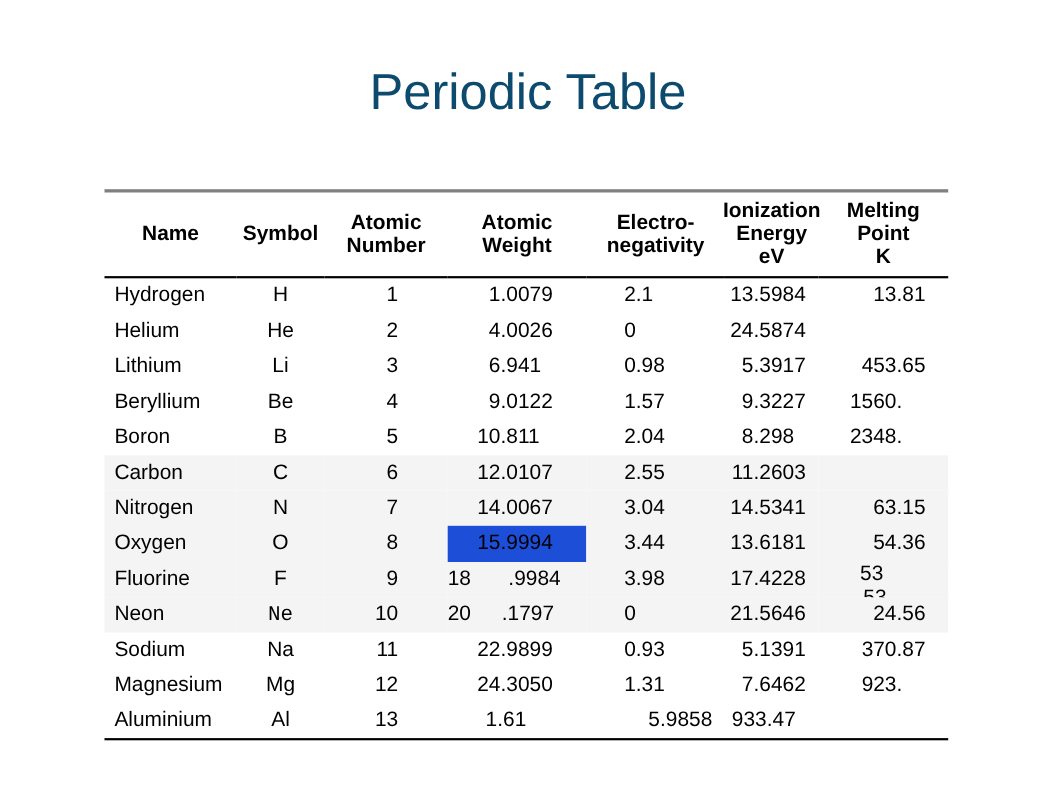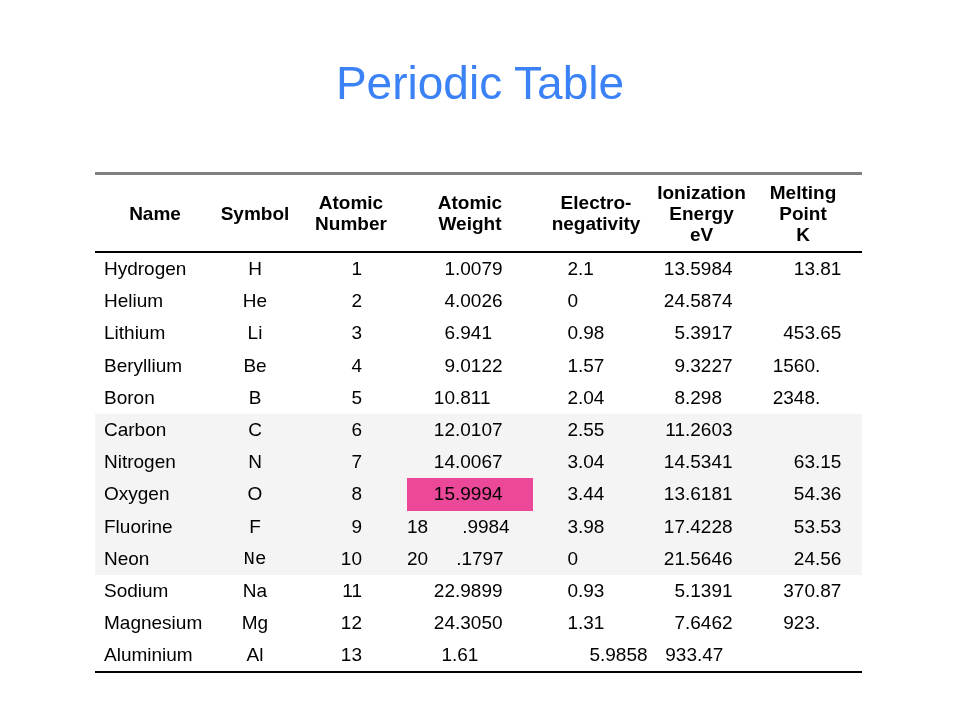--- a/index.html
+++ b/index.html
@@ -16,21 +16,21 @@
   .title {
     position: absolute;
     left: 0;
     right: 0;
     top: 57px;
     margin: 0;
     text-align: center;
     font-size: 46px;
     font-weight: 400;
     line-height: 52px;
-    color: #3b82f6;
+    color: #0c4a6e;
   }
 
   .table-wrap {
     position: absolute;
     left: 95px;
     top: 172px;
     width: 767px;
   }
 
   .grid {
@@ -169,31 +169,31 @@
         <div class="cell col-name" style="background: rgb(244, 244, 244);">Nitrogen</div>
         <div class="cell col-symbol" style="background: rgb(244, 244, 244);">N</div>
         <div class="cell col-atomic_number" style="background: rgb(244, 244, 244);"><span class="ip">7</span><span class="fp"></span></div>
         <div class="cell col-atomic_weight" style="background: rgb(244, 244, 244);"><span class="ip">14</span><span class="fp">.0067</span></div>
         <div class="cell col-electronegativity" style="background: rgb(244, 244, 244);"><span class="ip">3</span><span class="fp">.04</span></div>
         <div class="cell col-ionization_energy" style="background: rgb(244, 244, 244);"><span class="ip">14</span><span class="fp">.5341</span></div>
         <div class="cell col-melting_point" style="background: rgb(244, 244, 244);"><span class="ip">63</span><span class="fp">.15</span></div>
         <div class="cell col-name" style="background: rgb(244, 244, 244);">Oxygen</div>
         <div class="cell col-symbol" style="background: rgb(244, 244, 244);">O</div>
         <div class="cell col-atomic_number" style="background: rgb(244, 244, 244);"><span class="ip">8</span><span class="fp"></span></div>
-        <div class="cell col-atomic_weight" style="background: #ec4899;"><span class="ip">15</span><span class="fp">.9994</span></div>
+        <div class="cell col-atomic_weight" style="background: #1d4ed8;"><span class="ip">15</span><span class="fp">.9994</span></div>
         <div class="cell col-electronegativity" style="background: rgb(244, 244, 244);"><span class="ip">3</span><span class="fp">.44</span></div>
         <div class="cell col-ionization_energy" style="background: rgb(244, 244, 244);"><span class="ip">13</span><span class="fp">.6181</span></div>
         <div class="cell col-melting_point" style="background: rgb(244, 244, 244);"><span class="ip">54</span><span class="fp">.36</span></div>
         <div class="cell col-name" style="background: rgb(244, 244, 244);">Fluorine</div>
         <div class="cell col-symbol" style="background: rgb(244, 244, 244);">F</div>
         <div class="cell col-atomic_number" style="background: rgb(244, 244, 244);"><span class="ip">9</span><span class="fp"></span></div>
         <div class="cell col-atomic_weight" style="background: rgb(244, 244, 244); gap: 34px;"><span class="ip">18</span><span class="fp">.9984</span></div>
         <div class="cell col-electronegativity" style="background: rgb(244, 244, 244);"><span class="ip">3</span><span class="fp">.98</span></div>
         <div class="cell col-ionization_energy" style="background: rgb(244, 244, 244);"><span class="ip">17</span><span class="fp">.4228</span></div>
-        <div class="cell col-melting_point" style="background: rgb(244, 244, 244);"><span class="ip">53</span><span class="fp">.53</span></div>
+        <div class="cell col-melting_point" style="background: rgb(244, 244, 244); flex-direction: column;"><span class="ip">53</span><span class="fp">.53</span></div>
         <div class="cell col-name" style="background: rgb(244, 244, 244);">Neon</div>
         <div class="cell col-symbol" style="background: rgb(244, 244, 244); font-family: Liberation Mono, monospace;">Ne</div>
         <div class="cell col-atomic_number" style="background: rgb(244, 244, 244);"><span class="ip">10</span><span class="fp"></span></div>
         <div class="cell col-atomic_weight" style="background: rgb(244, 244, 244); gap: 28px;"><span class="ip">20</span><span class="fp">.1797</span></div>
         <div class="cell col-electronegativity" style="background: rgb(244, 244, 244);"><span class="ip">0</span><span class="fp"></span></div>
         <div class="cell col-ionization_energy" style="background: rgb(244, 244, 244);"><span class="ip">21</span><span class="fp">.5646</span></div>
         <div class="cell col-melting_point" style="background: rgb(244, 244, 244);"><span class="ip">24</span><span class="fp">.56</span></div>
         <div class="cell col-name">Sodium</div>
         <div class="cell col-symbol">Na</div>
         <div class="cell col-atomic_number"><span class="ip">11</span><span class="fp"></span></div>

